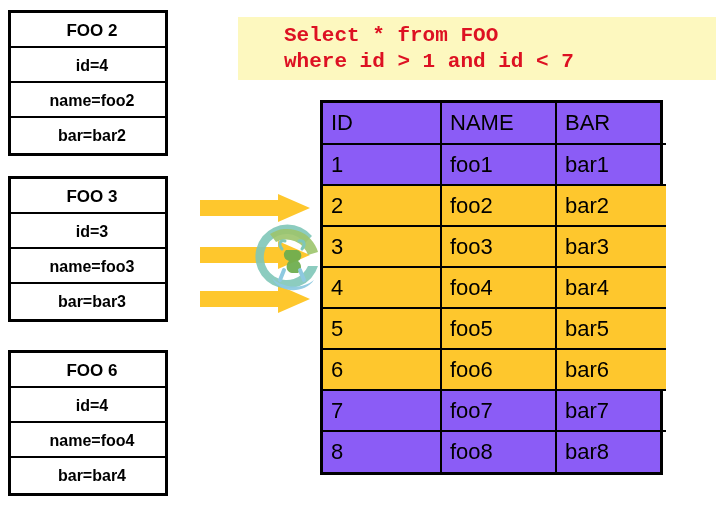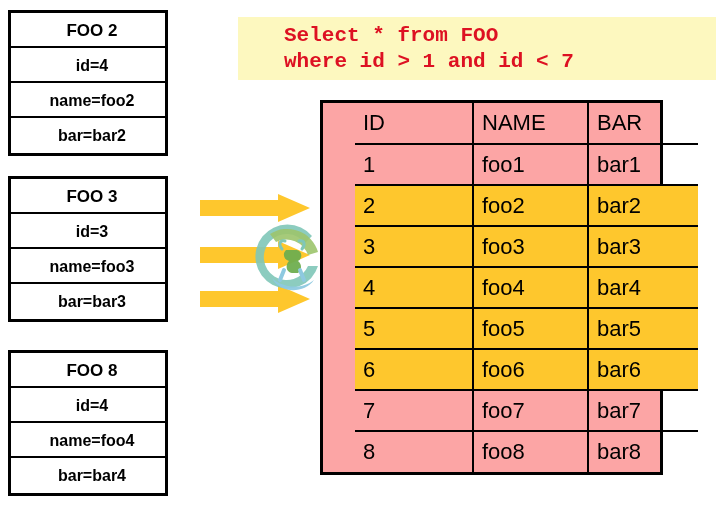--- a/index.html
+++ b/index.html
@@ -109,23 +109,22 @@
   }
 
   
   #result-table {
     position: absolute;
     left: 320px;
     top: 100px;
     width: 343px;
     border: 3px solid #000000;
     border-collapse: collapse;
-    background: #fca5a5;
-    box-sizing: border-box;
-    padding-left: 32px;
+    background: #8b5cf6;
+    box-sizing: border-box;
   }
   #result-table table {
     border-collapse: collapse;
     width: 100%;
     table-layout: fixed;
   }
   #result-table td, #result-table th {
     border: 2px solid #000000;
     height: 41px;
     padding: 0 0 0 8px;
@@ -159,21 +158,21 @@
 </div>
 
 <div class="obj-box" id="obj-box-1">
   <div class="row title">FOO 3</div>
   <div class="row">id=3</div>
   <div class="row">name=foo3</div>
   <div class="row">bar=bar3</div>
 </div>
 
 <div class="obj-box" id="obj-box-2">
-  <div class="row title">FOO 8</div>
+  <div class="row title">FOO 6</div>
   <div class="row">id=4</div>
   <div class="row">name=foo4</div>
   <div class="row">bar=bar4</div>
 </div>
 
 <div class="arrow" id="arrow-0">
   <svg viewBox="0 0 110 28" xmlns="http://www.w3.org/2000/svg">
     <polygon points="0,6 78,6 78,0 110,14 78,28 78,22 0,22" fill="#fec72d"></polygon>
   </svg>
 </div>

